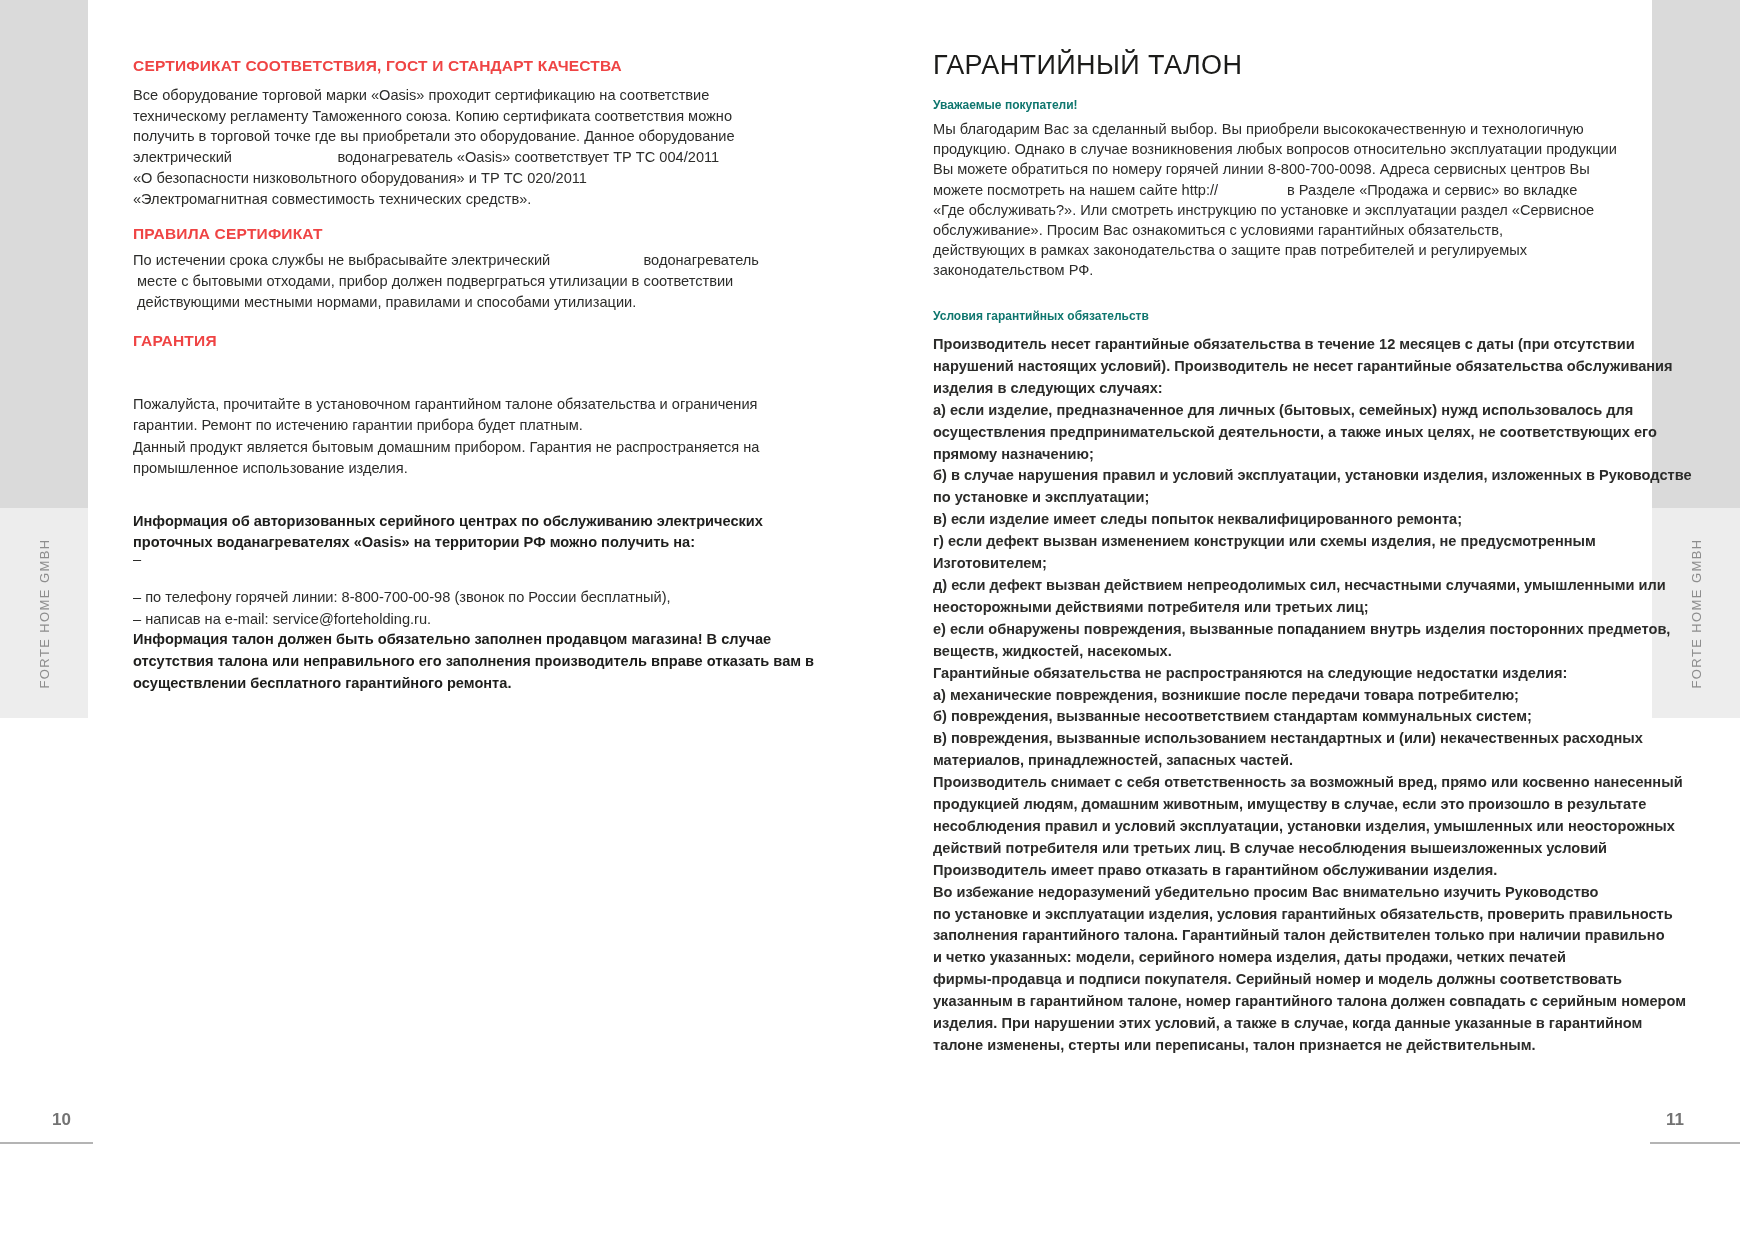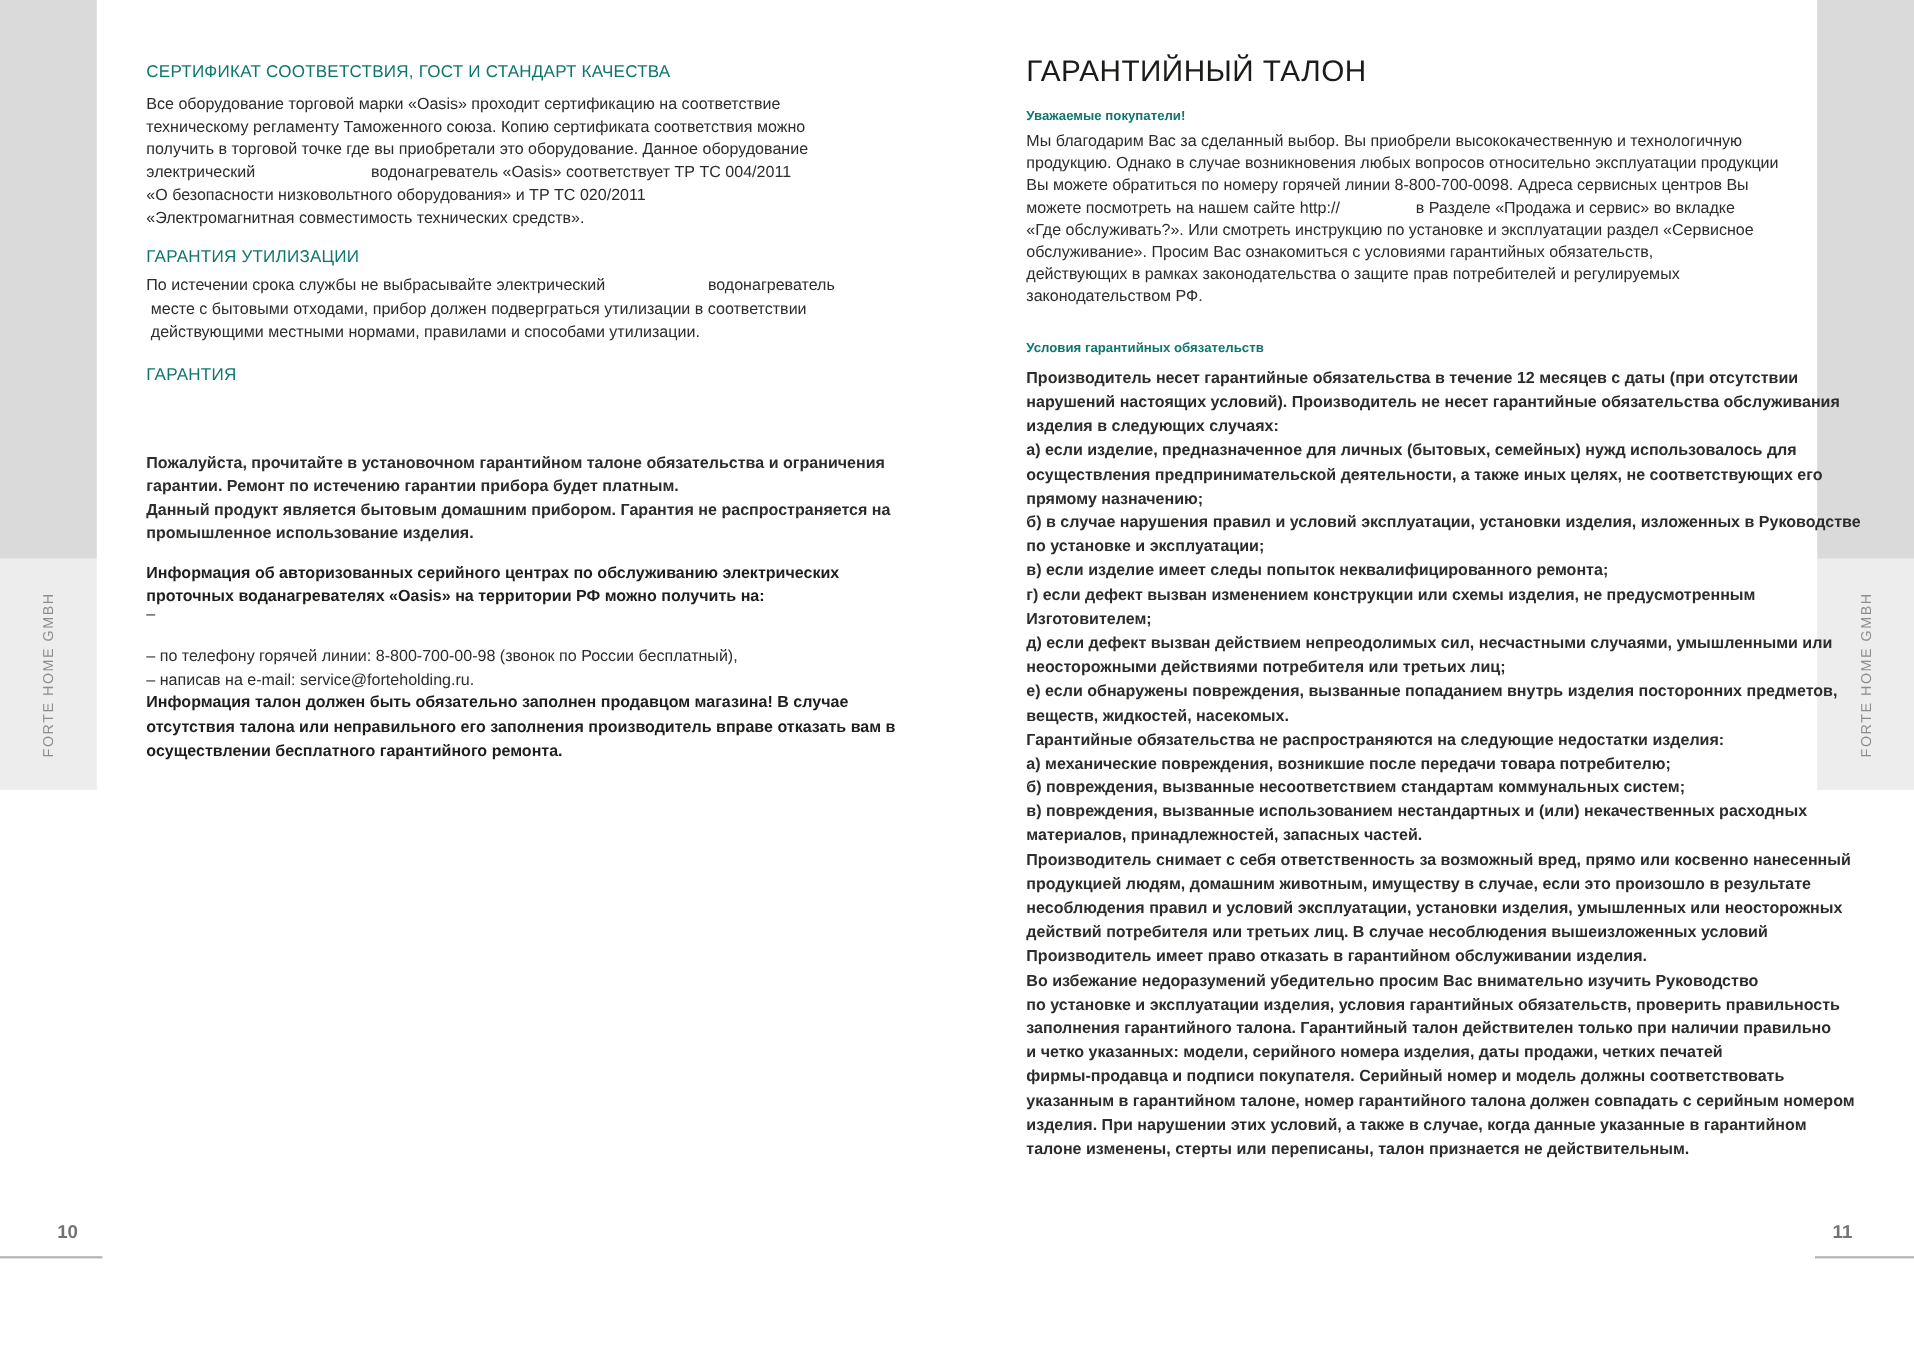--- a/index.html
+++ b/index.html
@@ -20,23 +20,23 @@
     transform:rotate(-90deg);
     white-space:nowrap;
     font-size:13px;
     letter-spacing:1.4px;
     color:#8d8d8d;
   }
   .blk { position:absolute; white-space:pre; }
   .page-left .blk { left:133px; }
   .page-right .blk { left:933px; }
   .h-sec {
-    font-weight:normal;
+    font-weight:bold;
     font-size:15.5px;
-    color:#0f766e;
+    color:#ef4444;
     letter-spacing:0.2px;
   }
   .h-sub {
     font-weight:bold;
     font-size:12px;
     color:#0f766e;
   }
   .title {
     font-weight:normal;
     font-size:27px;
@@ -70,27 +70,27 @@
 
   <section class="page-left">
     <h2 class="blk h-sec" style="top:57px;">СЕРТИФИКАТ СООТВЕТСТВИЯ, ГОСТ И СТАНДАРТ КАЧЕСТВА</h2>
     <p class="blk body" style="top:85px; line-height:20.7px;">Все оборудование торговой марки «Oasis» проходит сертификацию на соответствие
 техническому регламенту Таможенного союза. Копию сертификата соответствия можно
 получить в торговой точке где вы приобретали это оборудование. Данное оборудование
 электрический                          водонагреватель «Oasis» соответствует ТР ТС 004/2011
 «О безопасности низковольтного оборудования» и ТР ТС 020/2011
 «Электромагнитная совместимость технических средств».</p>
 
-    <h2 class="blk h-sec" style="top:225px;">ГАРАНТИЯ УТИЛИЗАЦИИ</h2>
+    <h2 class="blk h-sec" style="top:225px;">ПРАВИЛА СЕРТИФИКАТ</h2>
     <p class="blk body" style="top:250px; line-height:21px;">По истечении срока службы не выбрасывайте электрический                       водонагреватель
  месте с бытовыми отходами, прибор должен подверграться утилизации в соответствии
  действующими местными нормами, правилами и способами утилизации.</p>
 
     <h2 class="blk h-sec" style="top:332px;">ГАРАНТИЯ</h2>
-    <p class="blk body" style="top:411px; line-height:21.3px;font-weight:bold;">Пожалуйста, прочитайте в установочном гарантийном талоне обязательства и ограничения
+    <p class="blk body" style="top:394px; line-height:21.3px;">Пожалуйста, прочитайте в установочном гарантийном талоне обязательства и ограничения
 гарантии. Ремонт по истечению гарантии прибора будет платным.
 Данный продукт является бытовым домашним прибором. Гарантия не распространяется на
 промышленное использование изделия.</p>
 
     <p class="blk body bold" style="top:511px; line-height:21px;">Информация об авторизованных серийного центрах по обслуживанию электрических
 проточных воданагревателях «Oasis» на территории РФ можно получить на:</p>
     <p class="blk body" style="top:551px;">–</p>
     <p class="blk body" style="top:587px; line-height:21.5px;">– по телефону горячей линии: 8-800-700-00-98 (звонок по России бесплатный),
 – написав на e-mail: service@forteholding.ru.</p>
     <p class="blk body bold" style="top:629px; line-height:21.8px;">Информация талон должен быть обязательно заполнен продавцом магазина! В случае

